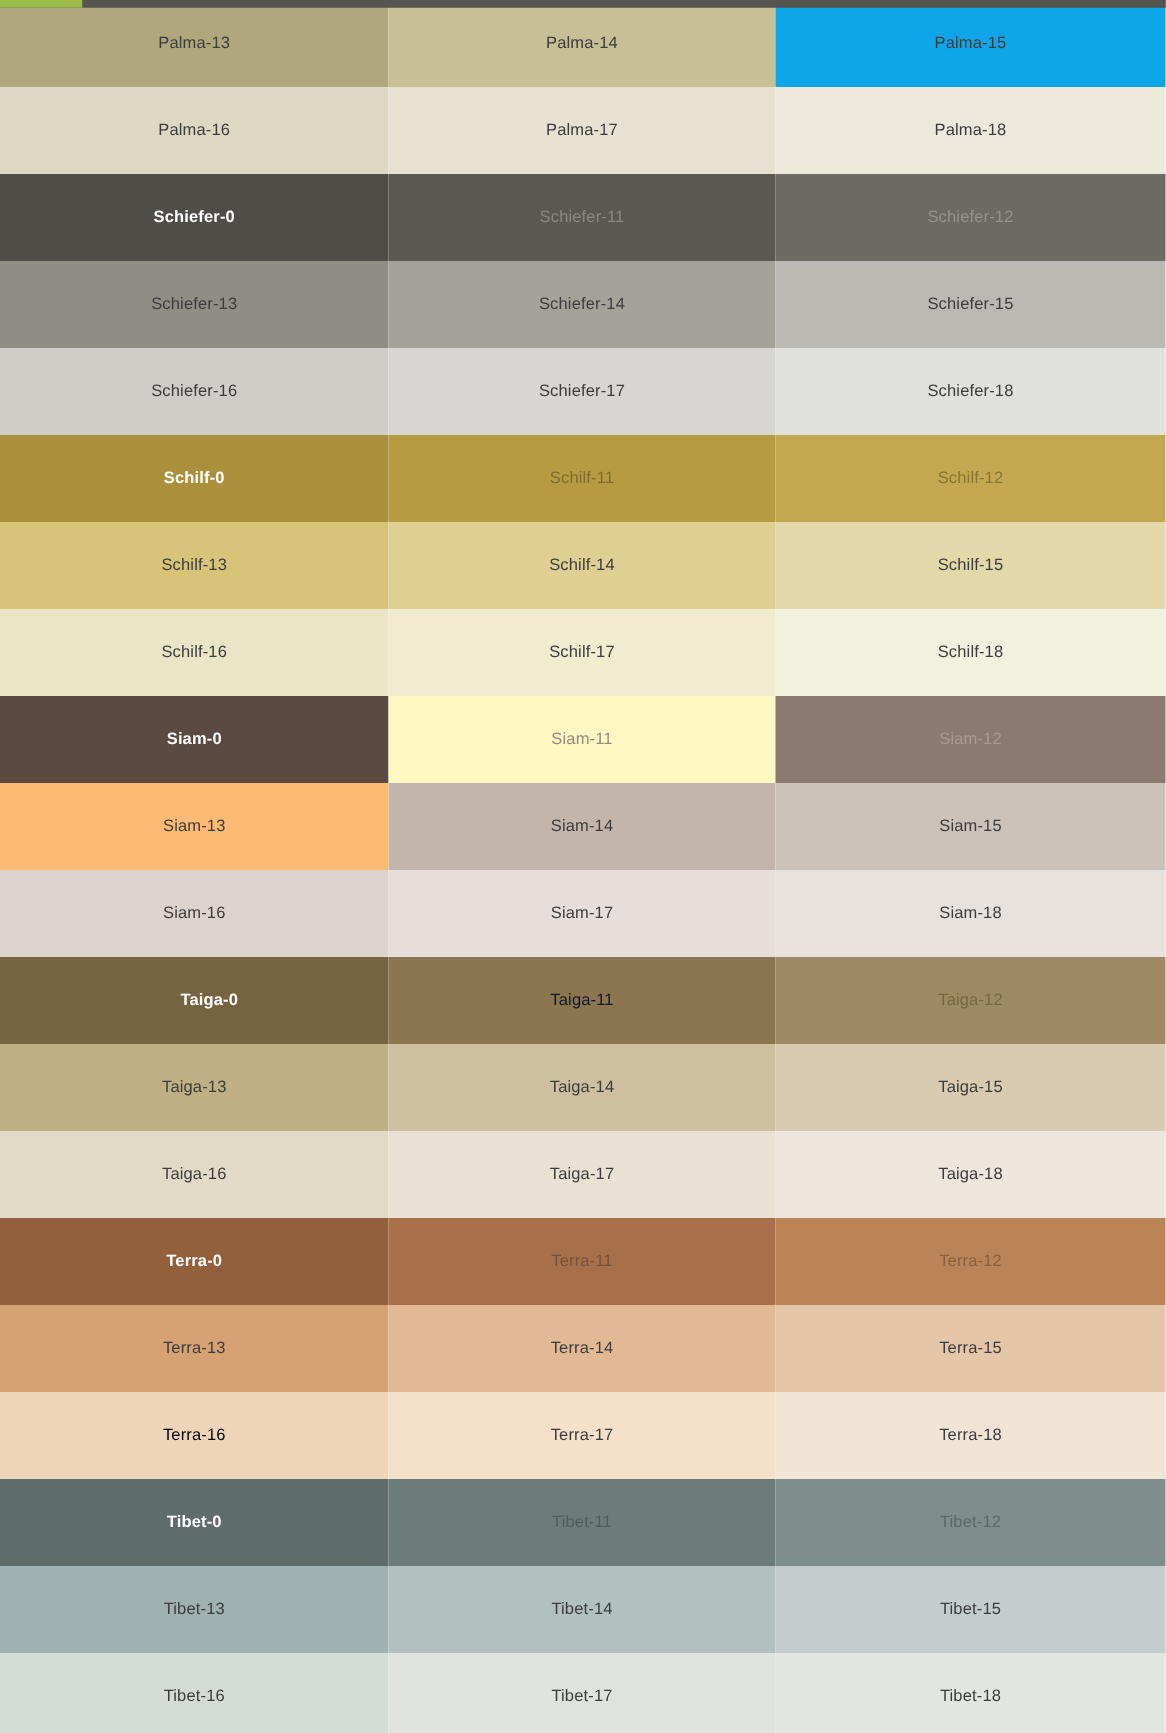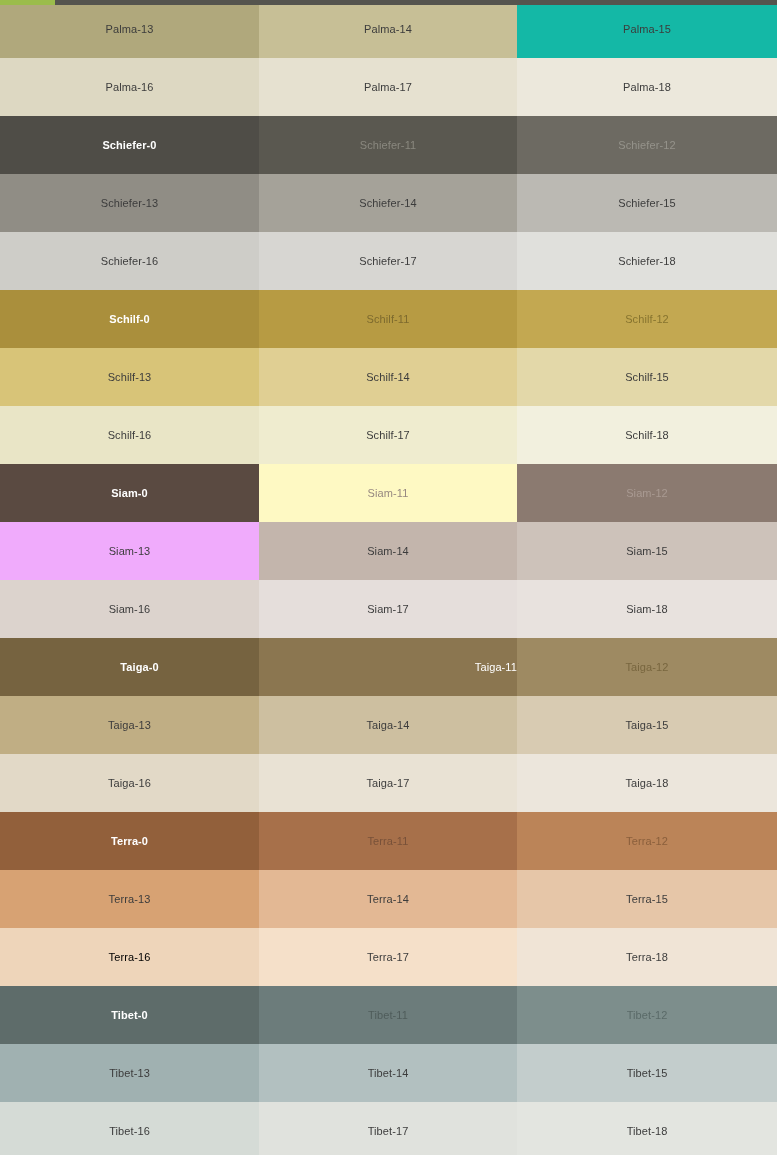--- a/index.html
+++ b/index.html
@@ -70,21 +70,21 @@
   <div class="bar-rest" style="height: 5px; background: rgb(85, 84, 78);"></div>
 </div>
 
 <div id="palette-grid" style="grid-template-columns: 259px 258px 260px; grid-auto-rows: 58px;">
     <div class="swatch" style="background: rgb(176, 168, 124); color: rgb(60, 60, 60);">
       <span>Palma-13</span>
     </div>
     <div class="swatch" style="background: rgb(199, 191, 150); color: rgb(60, 60, 60);">
       <span>Palma-14</span>
     </div>
-    <div class="swatch" style="background: #14b8a6; color: rgb(60, 60, 60);">
+    <div class="swatch" style="background: #0ea5e9; color: rgb(60, 60, 60);">
       <span>Palma-15</span>
     </div>
     <div class="swatch" style="background: rgb(221, 216, 194); color: rgb(60, 60, 60);">
       <span>Palma-16</span>
     </div>
     <div class="swatch" style="background: rgb(230, 225, 208); color: rgb(60, 60, 60);">
       <span>Palma-17</span>
     </div>
     <div class="swatch" style="background: rgb(236, 232, 220); color: rgb(60, 60, 60);">
       <span>Palma-18</span>
@@ -145,42 +145,42 @@
     </div>
     <div class="swatch base" style="background: rgb(90, 74, 65); color: rgb(255, 255, 255);">
       <span>Siam-0</span>
     </div>
     <div class="swatch" style="background: #fef9c3; color: rgb(150, 136, 128);">
       <span>Siam-11</span>
     </div>
     <div class="swatch" style="background: rgb(139, 122, 112); color: rgb(169, 154, 146);">
       <span>Siam-12</span>
     </div>
-    <div class="swatch" style="background: #f0abfc; color: rgb(60, 60, 60);">
+    <div class="swatch" style="background: #fdba74; color: rgb(60, 60, 60);">
       <span>Siam-13</span>
     </div>
     <div class="swatch" style="background: rgb(195, 181, 172); color: rgb(60, 60, 60);">
       <span>Siam-14</span>
     </div>
     <div class="swatch" style="background: rgb(205, 194, 186); color: rgb(60, 60, 60);">
       <span>Siam-15</span>
     </div>
     <div class="swatch" style="background: rgb(220, 211, 205); color: rgb(60, 60, 60);">
       <span>Siam-16</span>
     </div>
     <div class="swatch" style="background: rgb(229, 222, 219); color: rgb(60, 60, 60);">
       <span>Siam-17</span>
     </div>
     <div class="swatch" style="background: rgb(232, 226, 222); color: rgb(60, 60, 60);">
       <span>Siam-18</span>
     </div>
     <div class="swatch base" style="background: rgb(118, 99, 64); color: rgb(255, 255, 255); padding-left: 20px;">
       <span>Taiga-0</span>
     </div>
-    <div class="swatch" style="background: rgb(139, 118, 80); color: #ffffff; justify-content: flex-end;">
+    <div class="swatch" style="background: rgb(139, 118, 80); color: #0f172a;">
       <span>Taiga-11</span>
     </div>
     <div class="swatch" style="background: rgb(158, 138, 98); color: rgb(120, 102, 63);">
       <span>Taiga-12</span>
     </div>
     <div class="swatch" style="background: rgb(192, 174, 132); color: rgb(60, 60, 60);">
       <span>Taiga-13</span>
     </div>
     <div class="swatch" style="background: rgb(205, 191, 160); color: rgb(60, 60, 60);">
       <span>Taiga-14</span>

